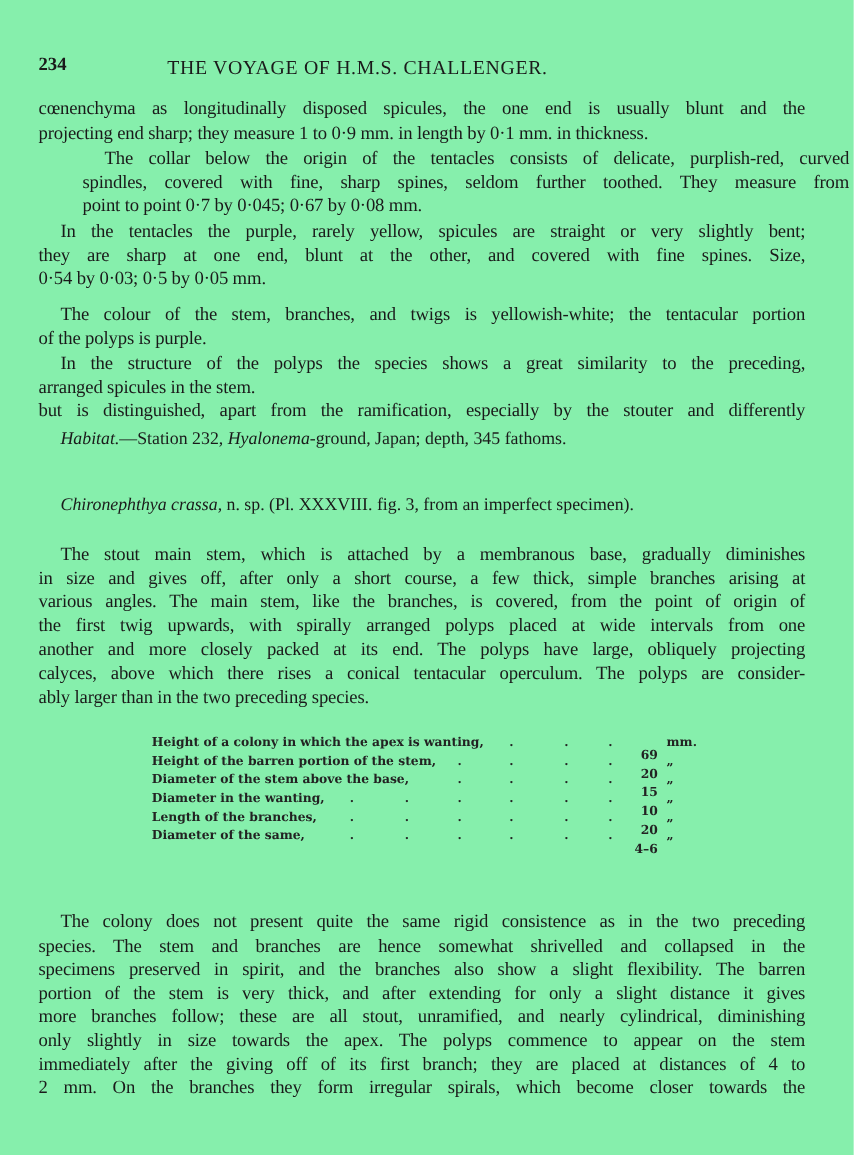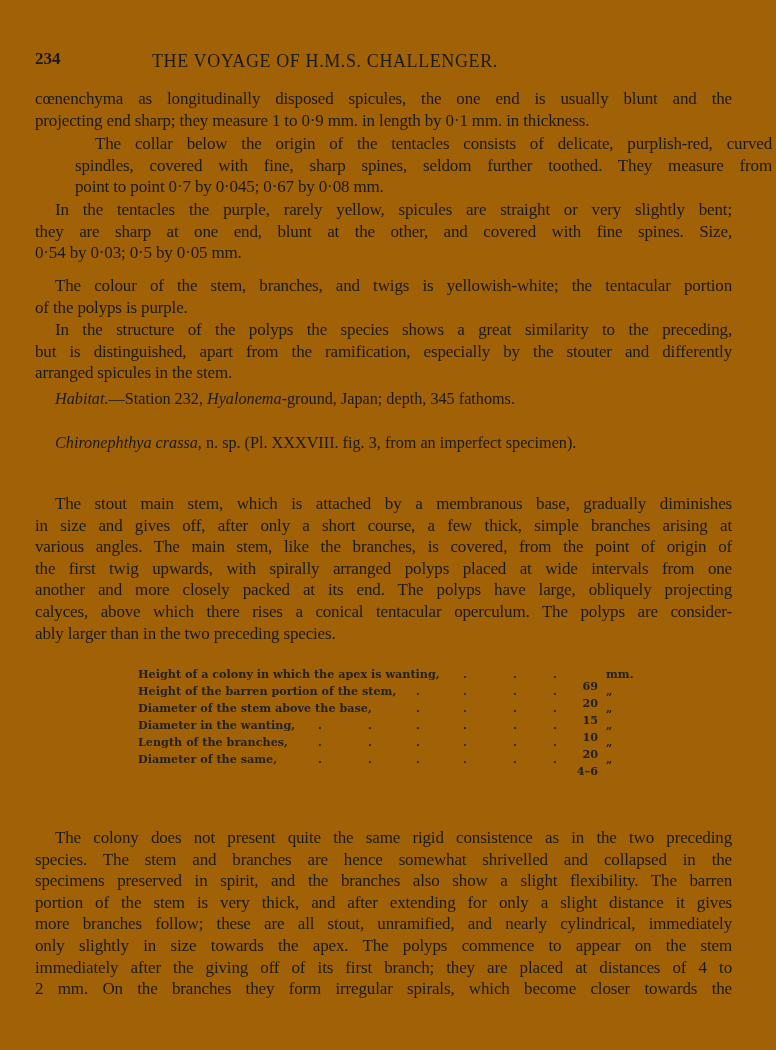--- a/index.html
+++ b/index.html
@@ -1,17 +1,17 @@
 <!DOCTYPE html>
 <html><head>
   <meta charset="utf-8">
   <style>
     html, body { margin: 0; padding: 0; background: #ffffff; }
     body { width: 776px; height: 1050px; position: relative; overflow: hidden; color: #1a1a1a; }
-    .page { position: absolute; left: 0; top: 0; width: 776px; height: 1050px; background: #a16207; font-family: "Liberation Serif", "DejaVu Serif", serif; }
+    .page { position: absolute; left: 0; top: 0; width: 776px; height: 1050px; background: #86efac; font-family: "Liberation Serif", "DejaVu Serif", serif; }
     .header { position: absolute; top: 49px; left: 35px; width: 455px; height: 22px; }
     .page-num { position: absolute; left: 0; top: 0; font-size: 17px; font-weight: bold; }
     .running-title { position: absolute; left: 117px; top: 2px; font-size: 18px; letter-spacing: 0.6px; white-space: nowrap; }
     .line { display: block; white-space: nowrap; text-align: justify; text-align-last: justify; height: 21.6px; font-size: 17px; letter-spacing: -0.15px; }
     .line.last { text-align-last: left; }
     .line.indent { padding-left: 20px; }
     .para { position: absolute; left: 35px; width: 697px; }
     .para .line { width: 697px; }
     .para .line.indent { width: 677px; }
     .heading { position: absolute; left: 55px; top: 451px; font-size: 16.2px; white-space: nowrap; }
@@ -51,29 +51,29 @@
     <span class="line last">0·54 by 0·03; 0·5 by 0·05 mm.</span>
   </div>
 
   <div class="para" style="top:276px;">
     <span class="line indent">The colour of the stem, branches, and twigs is yellowish-white; the tentacular portion</span>
     <span class="line last">of the polyps is purple.</span>
   </div>
 
   <div class="para" style="top:320px;">
     <span class="line indent">In the structure of the polyps the species shows a great similarity to the preceding,</span>
+    <span class="line last">arranged spicules in the stem.</span>
     <span class="line">but is distinguished, apart from the ramification, especially by the stouter and differently</span>
-    <span class="line last">arranged spicules in the stem.</span>
   </div>
 
   <div class="habitat" style="top:390px;">
     <i>Habitat.</i><span>—Station 232, </span><i>Hyalonema</i><span>-ground, Japan; depth, 345 fathoms.</span>
   </div>
 
-  <div class="heading" style="top:434px;">
+  <div class="heading" style="top:450px;">
     <i>Chironephthya crassa</i><span>, n. sp. (Pl. XXXVIII. fig. 3, from an imperfect specimen).</span>
   </div>
 
   <div class="para" style="top:494px;">
     <span class="line indent">The stout main stem, which is attached by a membranous base, gradually diminishes</span>
     <span class="line">in size and gives off, after only a short course, a few thick, simple branches arising at</span>
     <span class="line">various angles.  The main stem, like the branches, is covered, from the point of origin of</span>
     <span class="line">the first twig upwards, with spirally arranged polyps placed at wide intervals from one</span>
     <span class="line">another and more closely packed at its end.  The polyps have large, obliquely projecting</span>
     <span class="line">calyces, above which there rises a conical tentacular operculum.  The polyps are consider-</span>
@@ -140,19 +140,19 @@
       <span class="tval">4–6</span>
       <span class="tunit">„</span>
     </div>
   </div>
 
   <div class="para" style="top:828px;">
     <span class="line indent">The colony does not present quite the same rigid consistence as in the two preceding</span>
     <span class="line">species.  The stem and branches are hence somewhat shrivelled and collapsed in the</span>
     <span class="line">specimens preserved in spirit, and the branches also show a slight flexibility.  The barren</span>
     <span class="line">portion of the stem is very thick, and after extending for only a slight distance it gives</span>
-    <span class="line">more branches follow; these are all stout, unramified, and nearly cylindrical, immediately</span>
+    <span class="line">more branches follow; these are all stout, unramified, and nearly cylindrical, diminishing</span>
     <span class="line">only slightly in size towards the apex.  The polyps commence to appear on the stem</span>
     <span class="line">immediately after the giving off of its first branch; they are placed at distances of 4 to</span>
     <span class="line">2 mm.  On the branches they form irregular spirals, which become closer towards the</span>
   </div>
 
 </div>
 
 </body></html>

